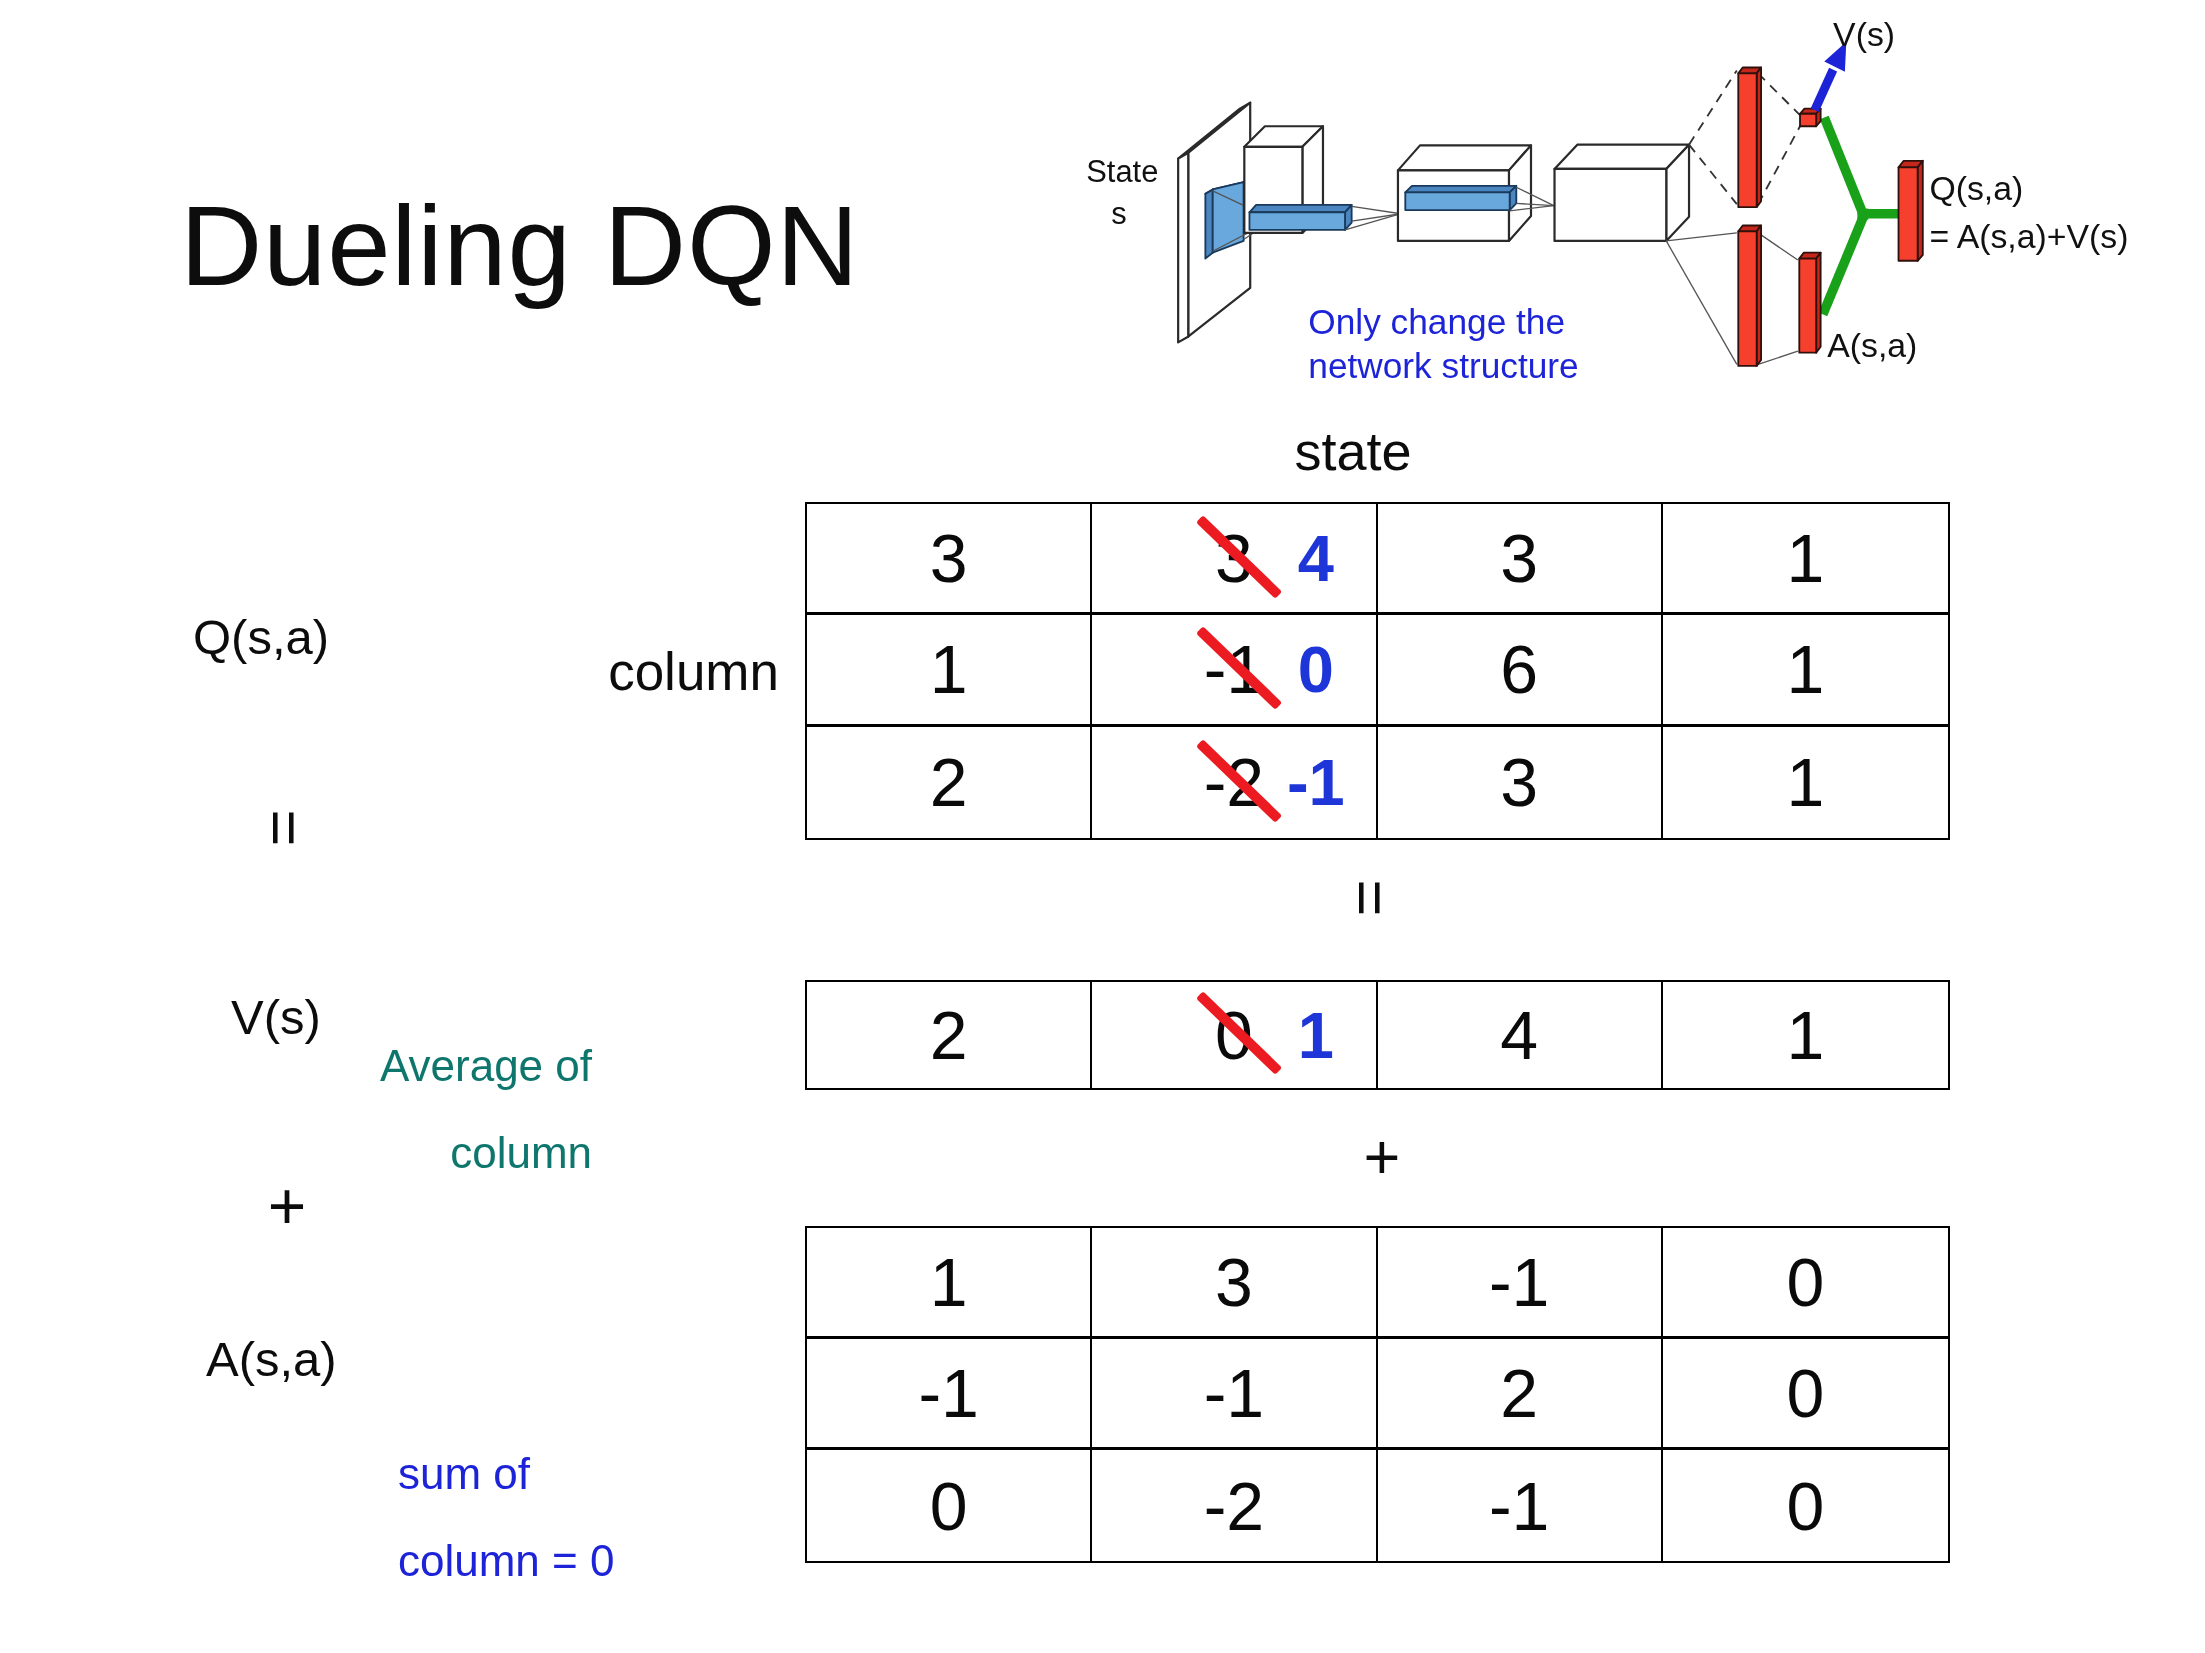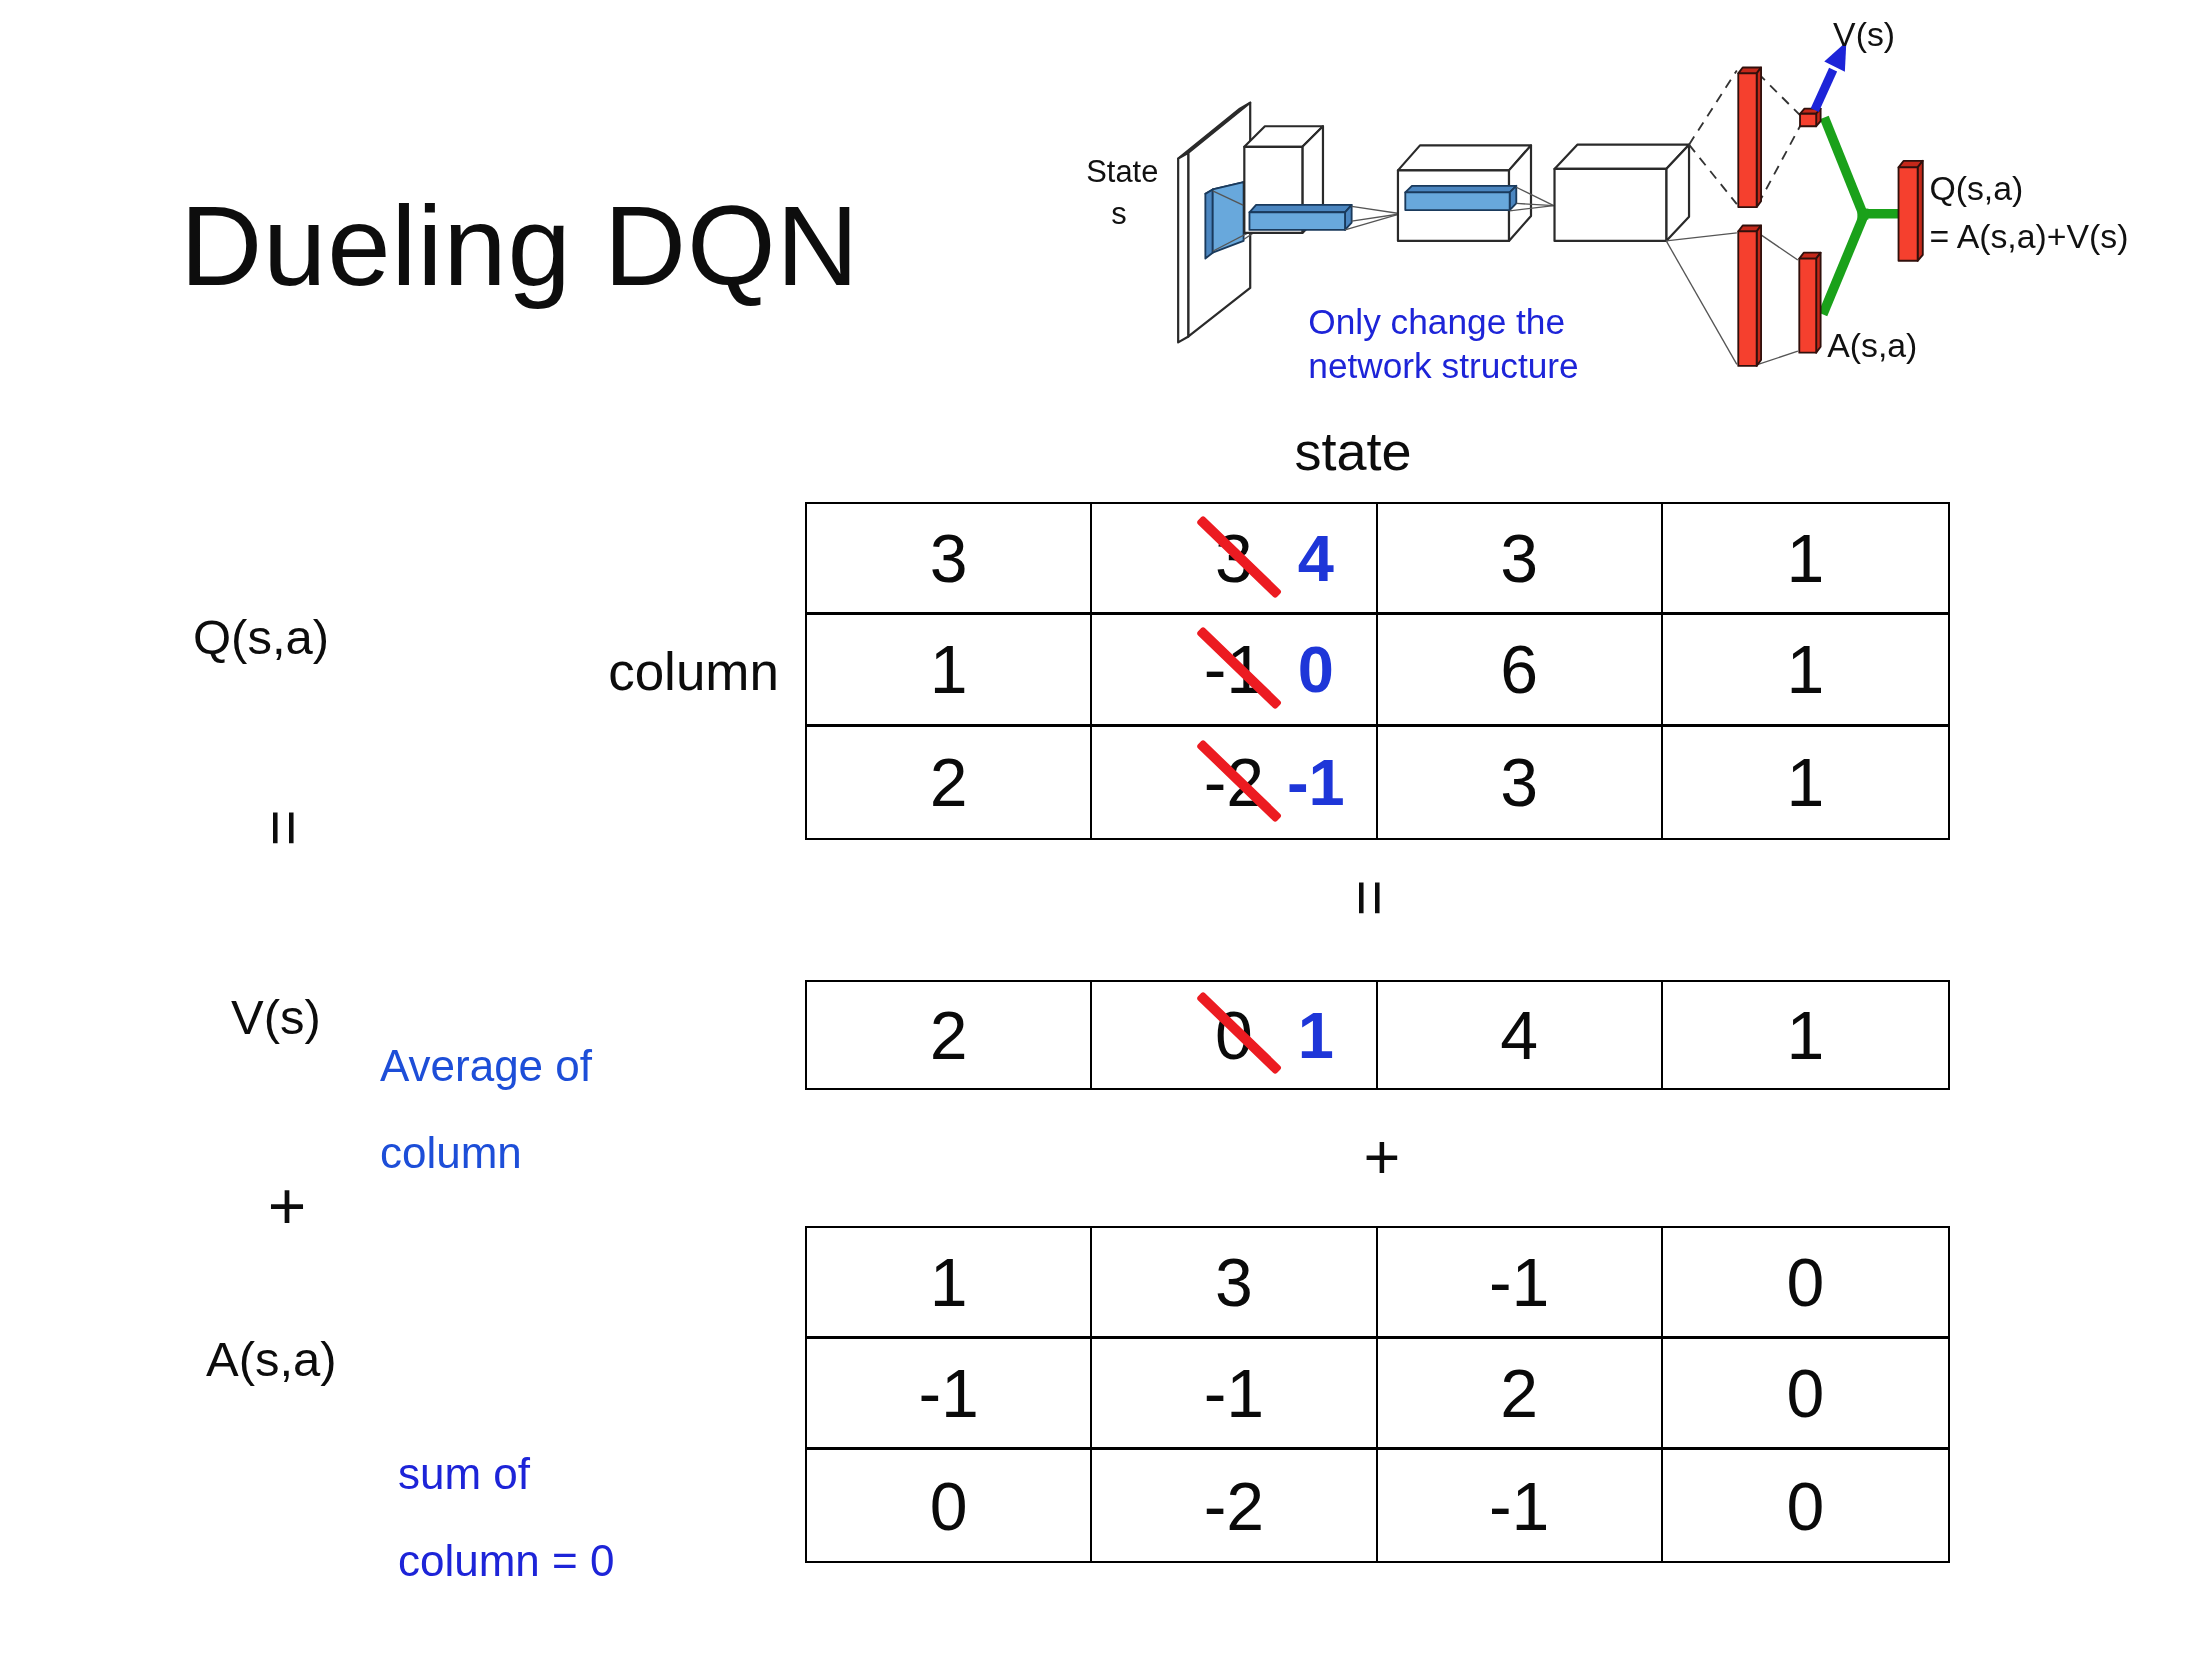--- a/index.html
+++ b/index.html
@@ -152,21 +152,21 @@
     <text x="2486" y="486" font-size="46" fill="#111">A(s,a)</text>
     <text x="1780" y="455" font-size="48" font-weight="500" fill="#1d24d8">Only change the</text>
     <text x="1780" y="515" font-size="48" font-weight="500" fill="#1d24d8">network structure</text>
   </svg>
 
   <div class="abs side-label" style="left:193px;top:609px;">Q(s,a)</div>
   <div class="abs action-label" style="left:566px;top:641px;width:213px;">column</div>
   <div class="abs state-label" style="left:1147px;top:420px;width:412px;">state</div>
   <div class="abs op rot" style="left:284px;top:828px;">=</div>
   <div class="abs side-label" style="left:231px;top:989px;">V(s)</div>
-  <div class="abs blue-note" style="left:380px;top:1022px;color:#1d4ed8;">Average of
+  <div class="abs blue-note" style="left:380px;top:1022px;color:#0f766e;text-align:right;">Average of
 column</div>
   <div class="abs op" style="left:287px;top:1206px;font-size:66px;">+</div>
   <div class="abs side-label" style="left:206px;top:1331px;">A(s,a)</div>
   <div class="abs blue-note" style="left:398px;top:1430px;color:#1d24d8;">sum of
 column = 0</div>
 
   <div class="abs op rot" style="left:1370px;top:898px;">=</div>
   <div class="abs op" style="left:1382px;top:1157px;">+</div>
 
   <div class="abs data-table" style="left:805px;top:502px;width:1145px;height:338px;grid-template-rows:repeat(3,1fr);" data-table="q_table">

